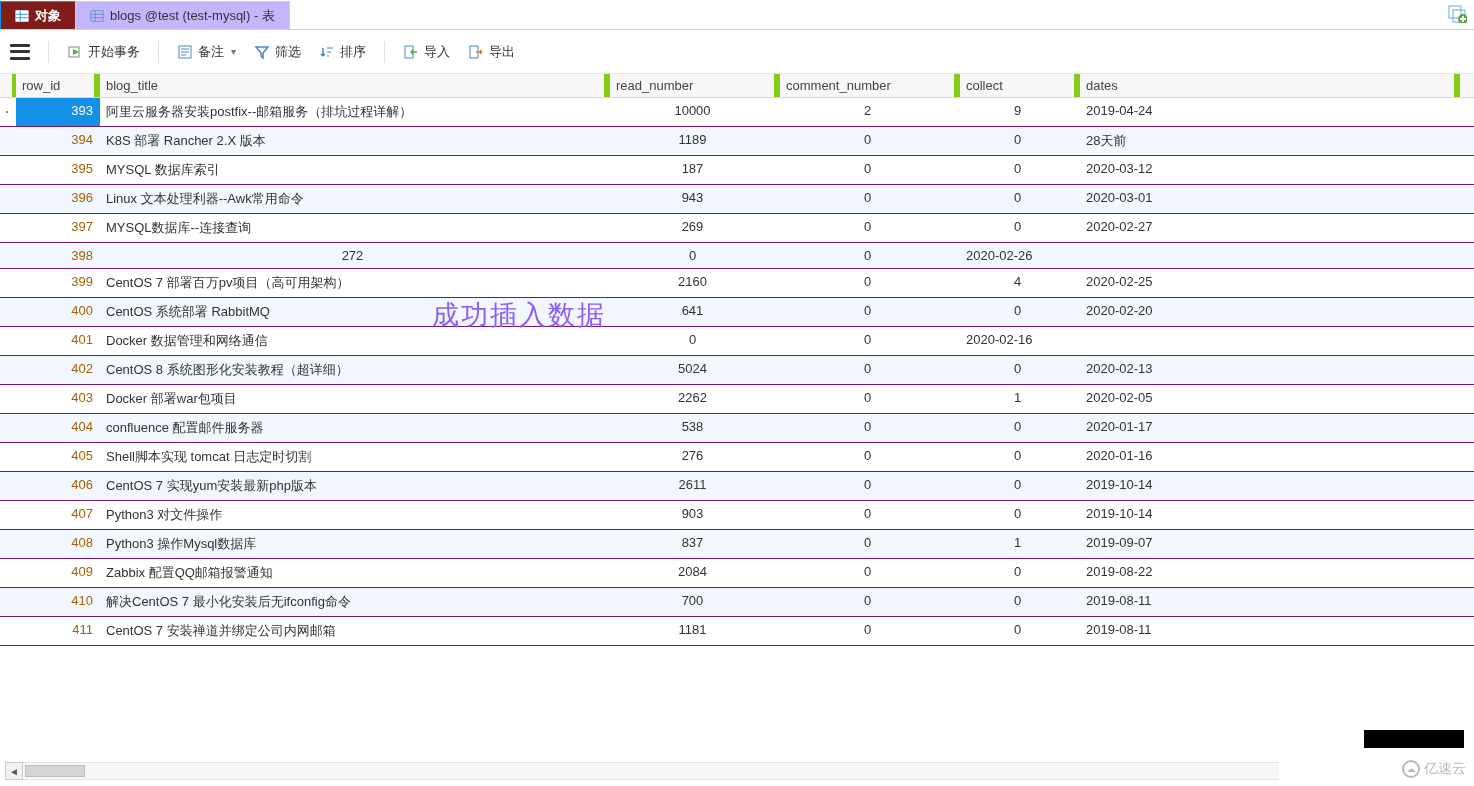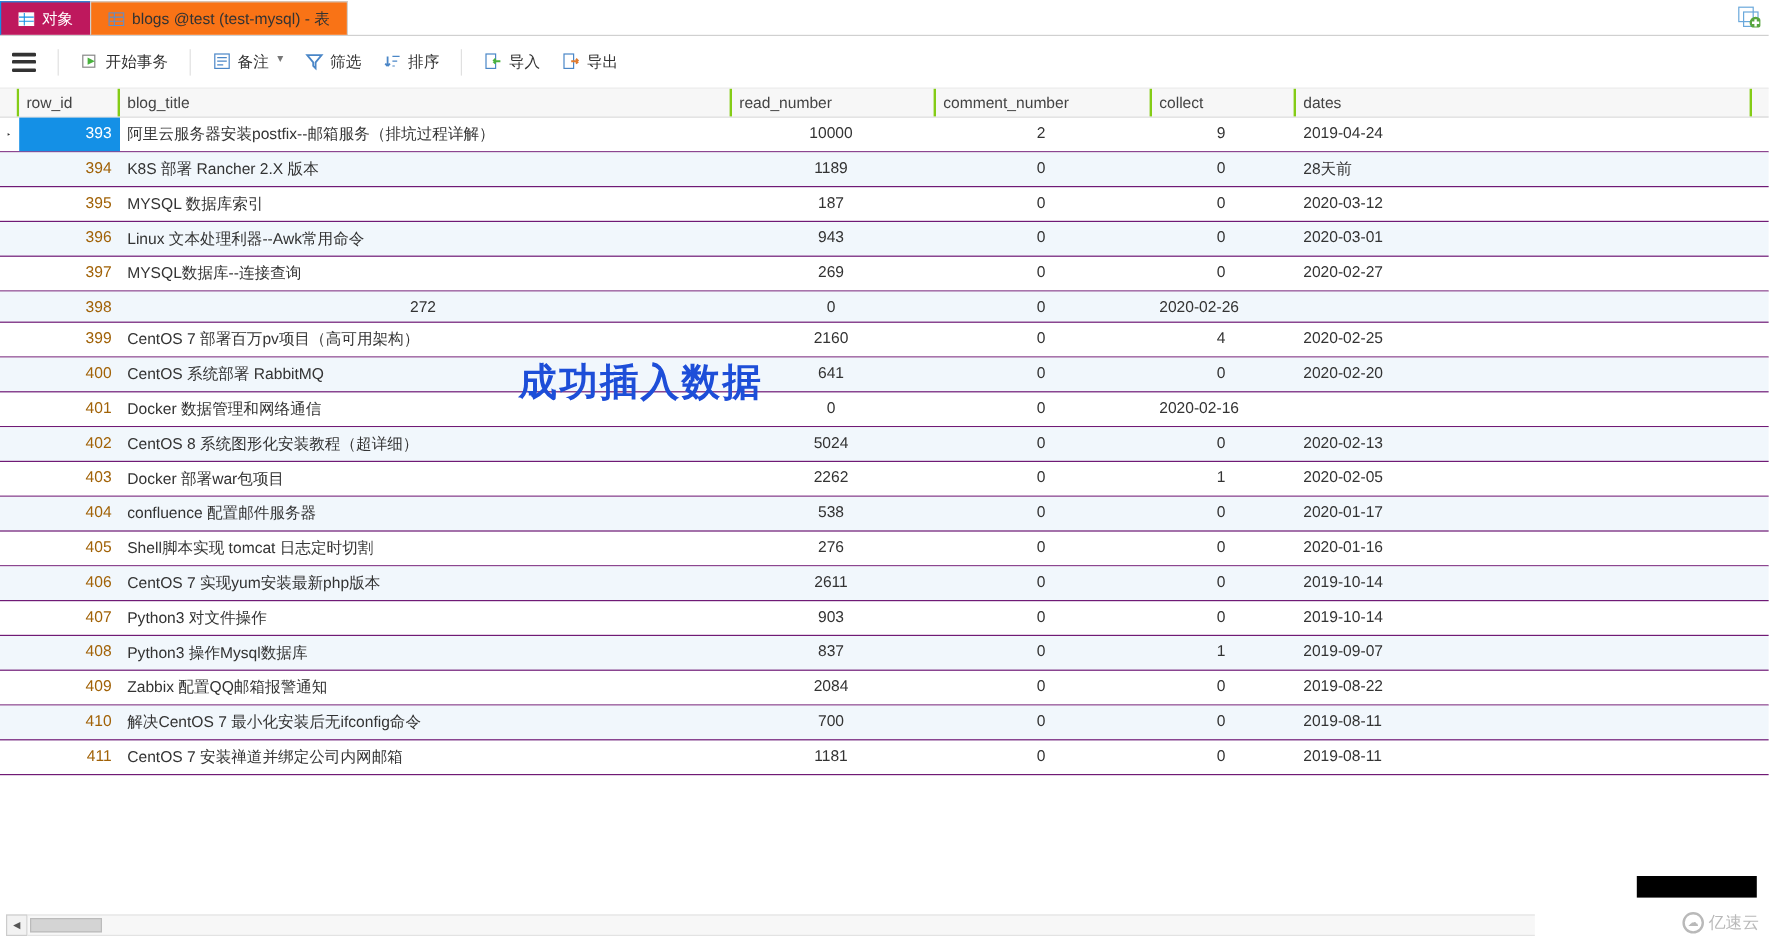--- a/index.html
+++ b/index.html
@@ -21,53 +21,53 @@
   border-bottom: 1px solid #d0d0d0;
   position: relative;
 }
 .tab {
   display: flex;
   align-items: center;
   padding: 5px 14px;
   height: 28px;
   border: 1px solid #d0d0d0;
   border-bottom: none;
-  background: #f97316;
+  background: #c4b5fd;
   margin-right: -1px;
   gap: 6px;
   cursor: pointer;
 }
-.tab.active { background: #be185d; color: #fff; border-color: #1490E6; }
+.tab.active { background: #7f1d1d; color: #fff; border-color: #1490E6; font-weight: bold; }
 .tab .icon { width: 14px; height: 14px; display: inline-flex; }
 .tab-add-area { position: absolute; right: 6px; top: 2px; }
 .add-tab-icon { width: 22px; height: 22px; display: inline-flex; align-items: center; justify-content: center; }
 .toolbar {
   display: flex;
   align-items: center;
   padding: 8px 10px;
   gap: 18px;
   border-bottom: 1px solid #e5e5e5;
   height: 44px;
 }
-.tool-btn { display: inline-flex; align-items: flex-start; gap: 5px; cursor: pointer; color: #333; }
+.tool-btn { display: inline-flex; align-items: center; gap: 5px; cursor: pointer; color: #333; }
 .tool-btn .icon { width: 16px; height: 16px; display: inline-flex; }
 .sep { width: 1px; height: 22px; background: #e0e0e0; }
 .dropdown-caret { font-size: 10px; color: #777; margin-left: 2px; }
 .hamburger { width: 20px; height: 16px; display: flex; flex-direction: column; justify-content: space-between; }
 .hamburger span { height: 3px; background: #333; border-radius: 1px; }
 .grid-wrap { position: relative; }
 .grid-header {
   display: grid;
   grid-template-columns: 16px 84px 510px 170px 180px 120px 380px;
   background: #f7f7f7;
   border-bottom: 1px solid #d6d6d6;
 }
 .grid-header .hcell {
   padding: 4px 6px;
-  border-right: 2px solid #84cc16;
+  border-right: 6px solid #84cc16;
   color: #444;
   background: #f7f7f7;
   white-space: nowrap;
   overflow: hidden;
 }
 .hcell.row-id-h { text-align: left; }
 .grid-body { }
 .row {
   display: grid;
   grid-template-columns: 16px 84px 510px 170px 180px 120px 380px;
@@ -83,25 +83,25 @@
 }
 .cell.rownum { text-align: right; color: #a16207; }
 .cell.num { text-align: center; padding-right: 10px; }
 .row.selected .cell.rownum { background: #1490E6; color: #fff; }
 .row.selected .gutter svg path { fill: #333; }
 .gutter { text-align: center; display: flex; align-items: center; justify-content: center; }
 .overlay-text {
   position: absolute;
   left: 432px;
   top: 223px;
-  font-size: 32px;
-  color: #1d4ed8;
+  font-size: 27px;
+  color: #8b5cf6;
   letter-spacing: 2px;
   pointer-events: none;
-  font-weight: 700;
+  font-weight: 400;
 }
 .hscroll {
   position: absolute;
   left: 5px;
   bottom: 6px;
   width: calc(100% - 200px);
   height: 18px;
   display: flex;
   align-items: center;
 }

